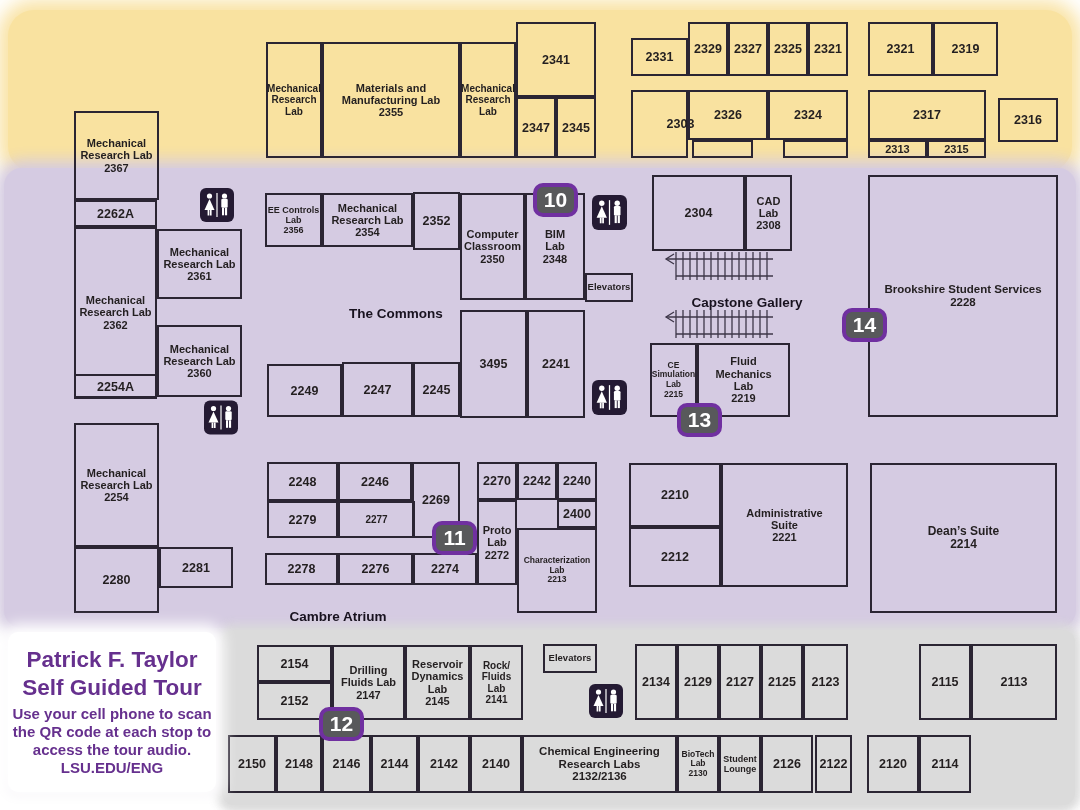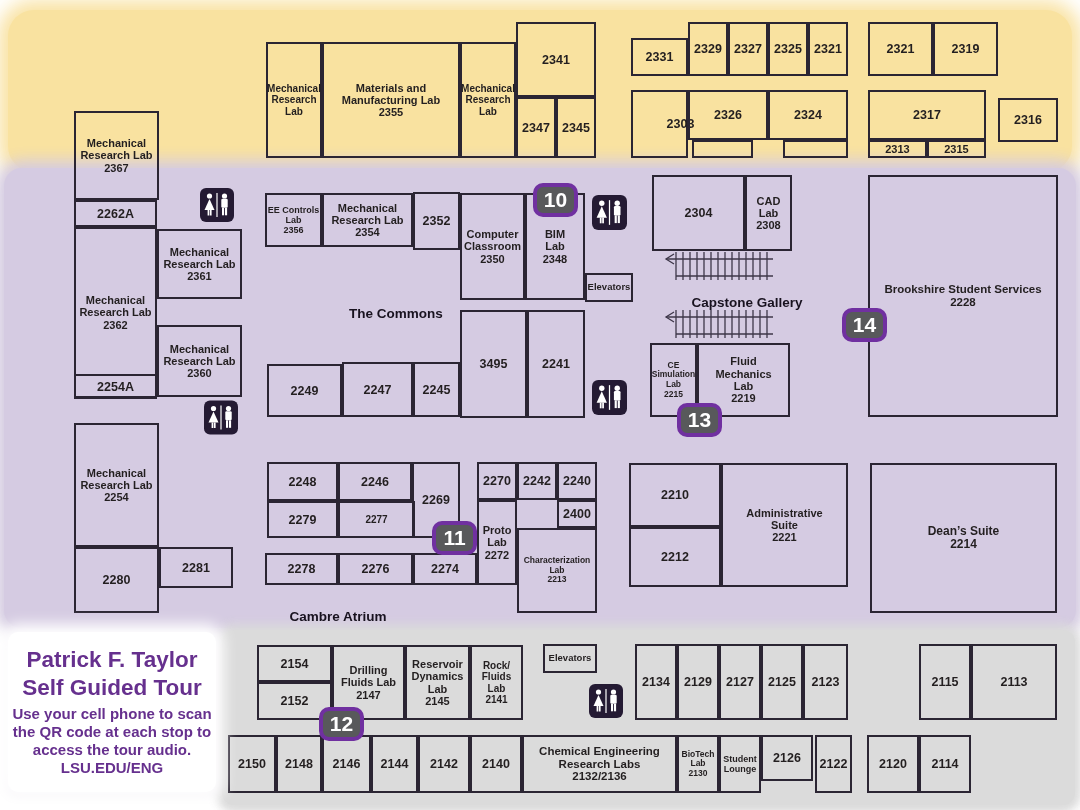--- a/index.html
+++ b/index.html
@@ -220,21 +220,21 @@
     <div class="room" style="font-size: 12.5px; left: 418px; top: 735px; width: 52px; height: 58px;">2142</div>
     <div class="room" style="font-size: 12.5px; left: 470px; top: 735px; width: 52px; height: 58px;">2140</div>
     <div class="room" style="font-size: 11.5px; left: 522px; top: 735px; width: 155px; height: 58px;">Chemical Engineering
 Research Labs
 2132/2136</div>
     <div class="room" style="font-size: 8.5px; left: 677px; top: 735px; width: 42px; height: 58px;">BioTech
 Lab
 2130</div>
     <div class="room" style="font-size: 9px; left: 719px; top: 735px; width: 42px; height: 58px;">Student
 Lounge</div>
-    <div class="room" style="font-size: 12.5px; left: 761px; top: 735px; width: 52px; height: 46px;">2126</div>
+    <div class="room" style="font-size: 12.5px; left: 761px; top: 735px; width: 52px; height: 58px;">2126</div>
     <div class="room" style="font-size: 12.5px; left: 815px; top: 735px; width: 37px; height: 58px;">2122</div>
     <div class="room" style="font-size: 12.5px; left: 867px; top: 735px; width: 52px; height: 58px;">2120</div>
     <div class="room" style="font-size: 12.5px; left: 919px; top: 735px; width: 52px; height: 58px;">2114</div>
     <div class="arealabel" style="left: 349px; top: 313px; margin-left: 47px;">The Commons</div>
     <div class="arealabel" style="left: 747px; top: 302px;">Capstone Gallery</div>
     <div class="arealabel" style="left: 338px; top: 616px;">Cambre Atrium</div>
     <div class="restroom" style="left: 199px; top: 188px; width: 36px; height: 34px;">
 <svg viewBox="0 0 34 34" width="100%" height="100%">
   <rect x="0" y="0" width="34" height="34" rx="6" fill="#241A33"></rect>
   <line x1="17" y1="5" x2="17" y2="29" stroke="#fff" stroke-width="1.2"></line>

